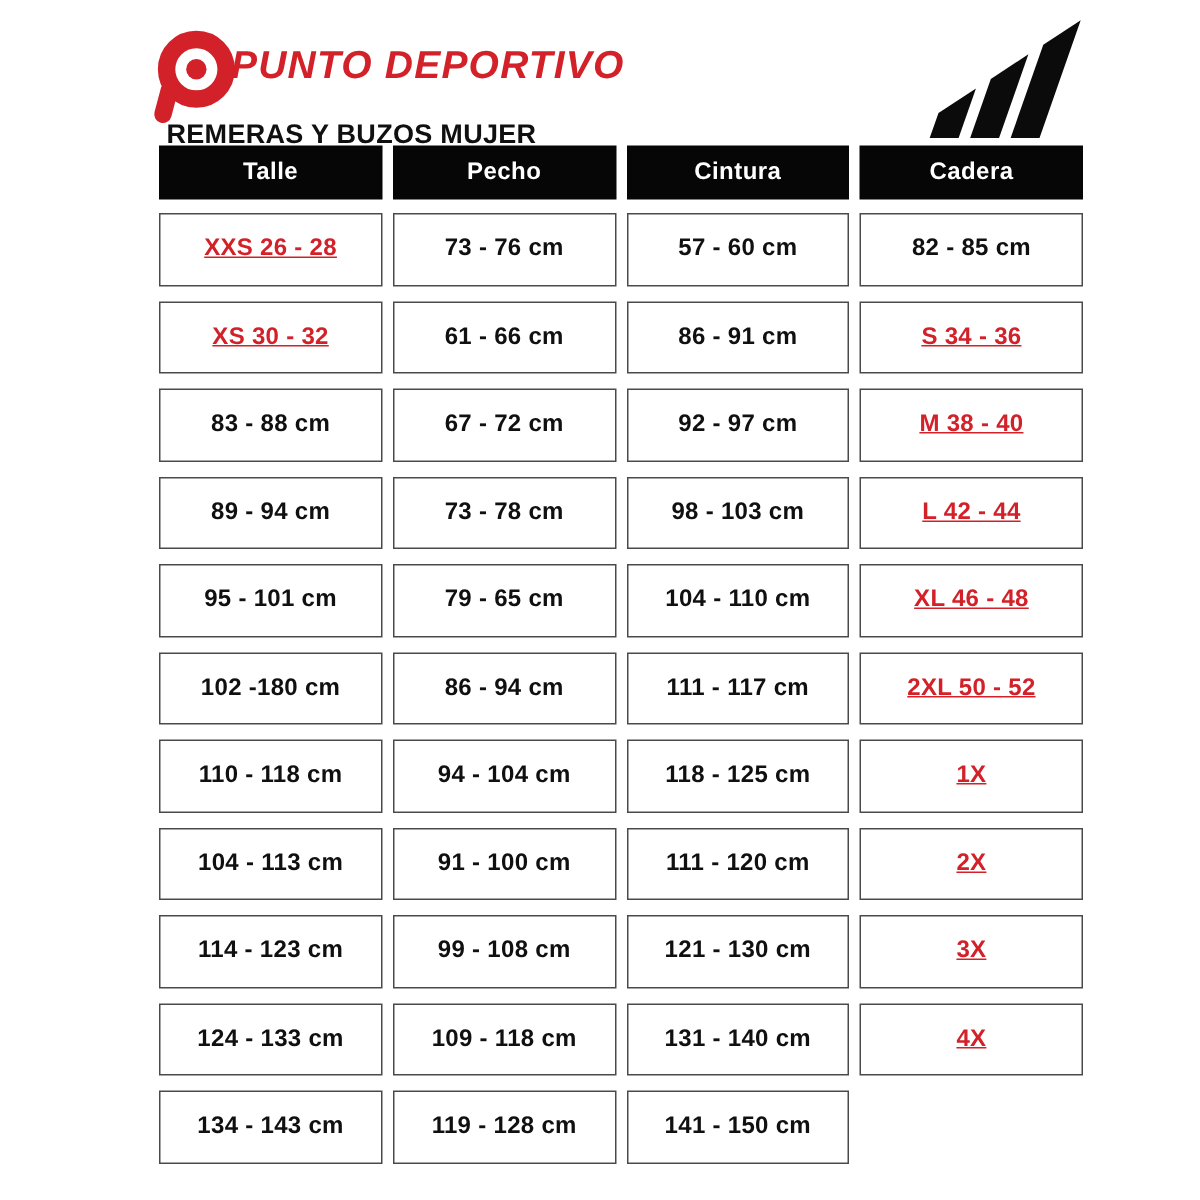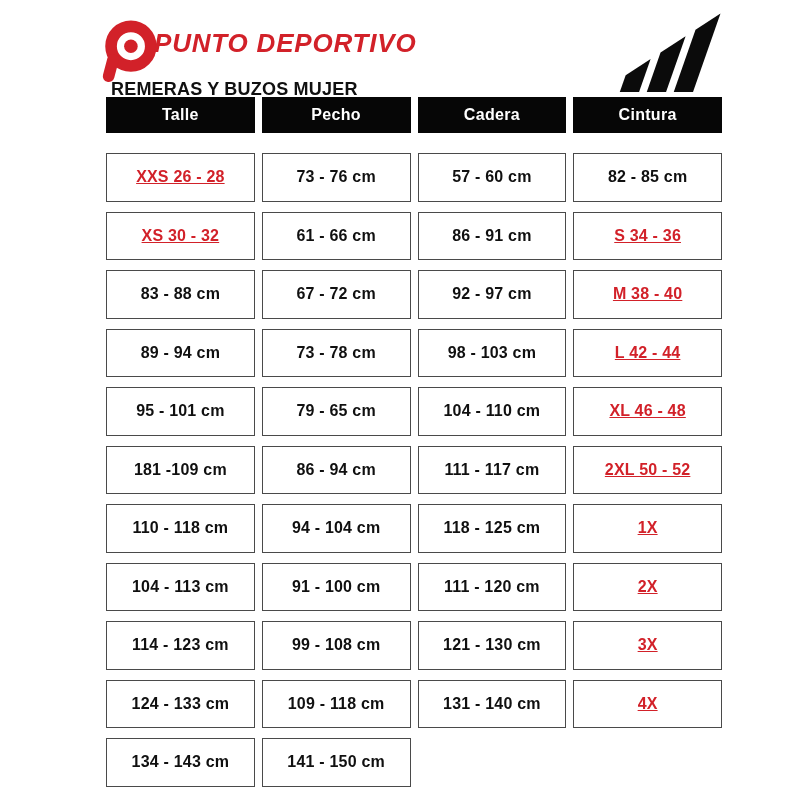--- a/index.html
+++ b/index.html
@@ -31,21 +31,21 @@
     position:absolute;left:111px;top:63px;
     font-size:18px;font-weight:bold;color:var(--ink);
     letter-spacing:.2px;white-space:nowrap;margin-top:16px;
   }
   .adidas-logo{position:absolute;left:612px;top:13px;width:110px;height:79px;}
 
   
   .size-table{position:absolute;left:106px;top:97px;width:616px;}
   .size-table-head{
     display:grid;grid-template-columns:repeat(4,1fr);
-    column-gap:7px;margin-bottom:20px;
+    column-gap:7px;margin-bottom:9px;
   }
   .head-cell{
     height:36px;background:var(--header-bg);color:var(--header-text);
     display:flex;align-items:center;justify-content:center;
     font-size:16px;font-weight:bold;letter-spacing:.3px;
   }
   .size-table-body{
     display:grid;grid-template-columns:repeat(4,1fr);
     column-gap:7px;row-gap:10px;
   }
@@ -75,22 +75,22 @@
   <svg class="adidas-logo" viewBox="0 0 114 82" aria-hidden="true">
     <polygon points="8,82 28,82 40,47.8 14.1,64.7" fill="#0b0b0b"></polygon>
     <polygon points="36,82 56,82 76.3,24.1 50.3,41.1" fill="#0b0b0b"></polygon>
     <polygon points="64,82 84,82 112.5,0.5 86.6,17.4" fill="#0b0b0b"></polygon>
   </svg>
 
   <div class="size-table">
     <div class="size-table-head">
       <div class="head-cell">Talle</div>
       <div class="head-cell">Pecho</div>
+      <div class="head-cell">Cintura</div>
       <div class="head-cell">Cadera</div>
-      <div class="head-cell">Cintura</div>
     </div>
     <div class="size-table-body">
         <div class="cell size-cell">XXS 26 - 28</div>
         <div class="cell">73 - 76 cm</div>
         <div class="cell">57 - 60 cm</div>
         <div class="cell">82 - 85 cm</div>
         <div class="cell size-cell">XS 30 - 32</div>
         <div class="cell">61 - 66 cm</div>
         <div class="cell">86 - 91 cm</div>
         <div class="cell size-cell">S 34 - 36</div>
@@ -99,38 +99,39 @@
         <div class="cell">92 - 97 cm</div>
         <div class="cell size-cell">M 38 - 40</div>
         <div class="cell">89 - 94 cm</div>
         <div class="cell">73 - 78 cm</div>
         <div class="cell">98 - 103 cm</div>
         <div class="cell size-cell">L 42 - 44</div>
         <div class="cell">95 - 101 cm</div>
         <div class="cell">79 - 65 cm</div>
         <div class="cell">104 - 110 cm</div>
         <div class="cell size-cell">XL 46 - 48</div>
-        <div class="cell">181 -109 cm</div>
+        <div class="cell">102 -180 cm</div>
         <div class="cell">86 - 94 cm</div>
         <div class="cell">111 - 117 cm</div>
         <div class="cell size-cell">2XL 50 - 52</div>
         <div class="cell">110 - 118 cm</div>
         <div class="cell">94 - 104 cm</div>
         <div class="cell">118 - 125 cm</div>
         <div class="cell size-cell">1X</div>
         <div class="cell">104 - 113 cm</div>
         <div class="cell">91 - 100 cm</div>
         <div class="cell">111 - 120 cm</div>
         <div class="cell size-cell">2X</div>
         <div class="cell">114 - 123 cm</div>
         <div class="cell">99 - 108 cm</div>
         <div class="cell">121 - 130 cm</div>
         <div class="cell size-cell">3X</div>
         <div class="cell">124 - 133 cm</div>
         <div class="cell">109 - 118 cm</div>
         <div class="cell">131 - 140 cm</div>
         <div class="cell size-cell">4X</div>
         <div class="cell">134 - 143 cm</div>
+        <div class="cell">119 - 128 cm</div>
         <div class="cell">141 - 150 cm</div>
       </div>
   </div>
 
 </div>
 
 </body></html>

